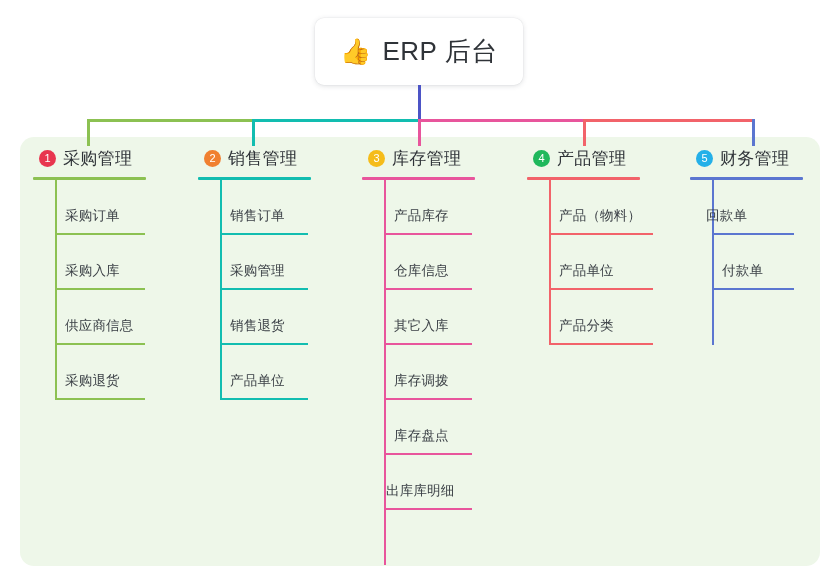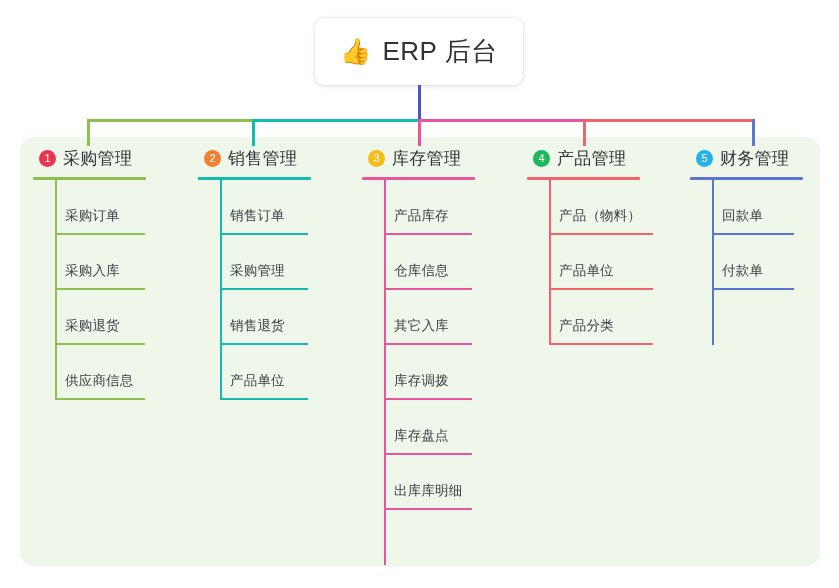--- a/index.html
+++ b/index.html
@@ -191,27 +191,27 @@
           <div class="spine" style="left: 22px; height: 220px; background: rgb(140, 193, 82);"></div>
           <div class="leaf">
             <span class="leaf-label" style="left: 32px;">采购订单</span>
             <div class="leaf-rule" style="left: 22px; width: 90px; background: rgb(140, 193, 82);"></div>
           </div>
           <div class="leaf">
             <span class="leaf-label" style="left: 32px;">采购入库</span>
             <div class="leaf-rule" style="left: 22px; width: 90px; background: rgb(140, 193, 82);"></div>
           </div>
           <div class="leaf">
+            <span class="leaf-label" style="left: 32px;">供应商信息</span>
+            <div class="leaf-rule" style="left: 22px; width: 90px; background: rgb(140, 193, 82);"></div>
+          </div>
+          <div class="leaf">
             <span class="leaf-label" style="left: 32px;">采购退货</span>
             <div class="leaf-rule" style="left: 22px; width: 90px; background: rgb(140, 193, 82);"></div>
           </div>
-          <div class="leaf">
-            <span class="leaf-label" style="left: 32px;">供应商信息</span>
-            <div class="leaf-rule" style="left: 22px; width: 90px; background: rgb(140, 193, 82);"></div>
-          </div>
         </div>
       </div>
       <div class="col" style="left: 198px;">
         <div class="col-head">
           <span class="badge" style="background: rgb(240, 128, 48);">2</span>
           <span class="col-title">销售管理</span>
         </div>
         <div class="head-rule" style="width: 113px; background: rgb(18, 189, 176);"></div>
         <div class="col-body">
           <div class="spine" style="left: 22px; height: 220px; background: rgb(18, 189, 176);"></div>
@@ -255,21 +255,21 @@
           </div>
           <div class="leaf">
             <span class="leaf-label" style="left: 32px;">库存调拨</span>
             <div class="leaf-rule" style="left: 22px; width: 88px; background: rgb(232, 85, 156);"></div>
           </div>
           <div class="leaf">
             <span class="leaf-label" style="left: 32px;">库存盘点</span>
             <div class="leaf-rule" style="left: 22px; width: 88px; background: rgb(232, 85, 156);"></div>
           </div>
           <div class="leaf">
-            <span class="leaf-label" style="left: 32px; text-align: center;">出库库明细</span>
+            <span class="leaf-label" style="left: 24px; text-align: center;">出库库明细</span>
             <div class="leaf-rule" style="left: 22px; width: 88px; background: rgb(232, 85, 156);"></div>
           </div>
         </div>
       </div>
       <div class="col" style="left: 527px;">
         <div class="col-head">
           <span class="badge" style="background: rgb(31, 184, 92);">4</span>
           <span class="col-title">产品管理</span>
         </div>
         <div class="head-rule" style="width: 113px; background: rgb(242, 99, 106);"></div>
@@ -291,21 +291,21 @@
       </div>
       <div class="col" style="left: 690px;">
         <div class="col-head">
           <span class="badge" style="background: rgb(36, 176, 232);">5</span>
           <span class="col-title">财务管理</span>
         </div>
         <div class="head-rule" style="width: 113px; background: rgb(91, 118, 208);"></div>
         <div class="col-body">
           <div class="spine" style="left: 22px; height: 165px; background: rgb(91, 118, 208);"></div>
           <div class="leaf">
-            <span class="leaf-label" style="left: 32px;">回款单</span>
+            <span class="leaf-label" style="left: 16px;">回款单</span>
             <div class="leaf-rule" style="left: 22px; width: 82px; background: rgb(91, 118, 208);"></div>
           </div>
           <div class="leaf">
             <span class="leaf-label" style="left: 32px;">付款单</span>
             <div class="leaf-rule" style="left: 22px; width: 82px; background: rgb(91, 118, 208);"></div>
           </div>
         </div>
       </div>
     </div>
 

